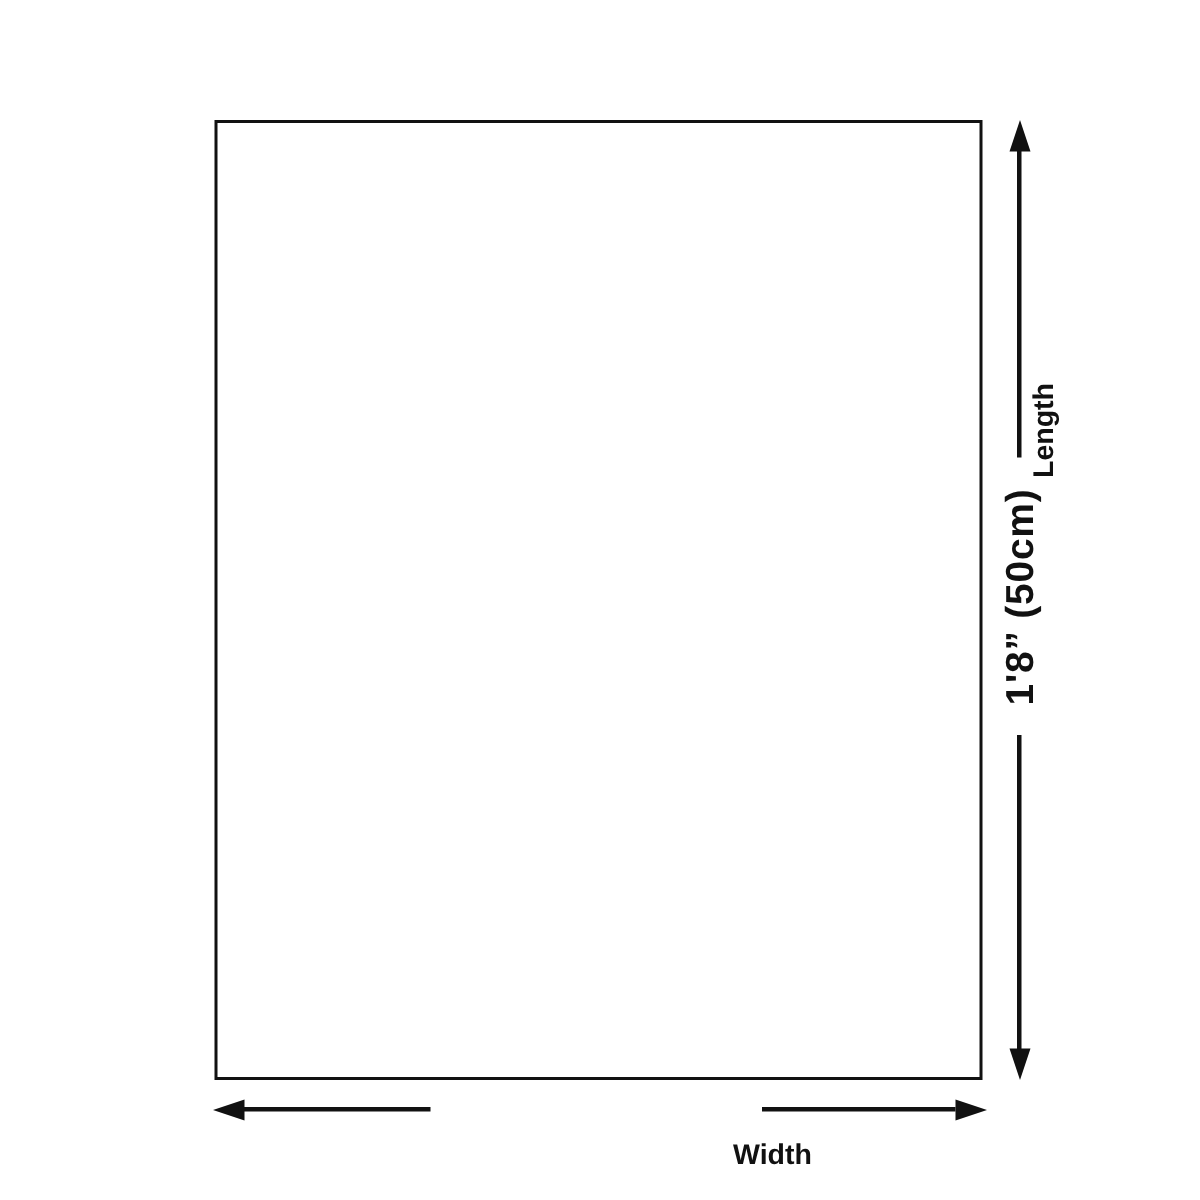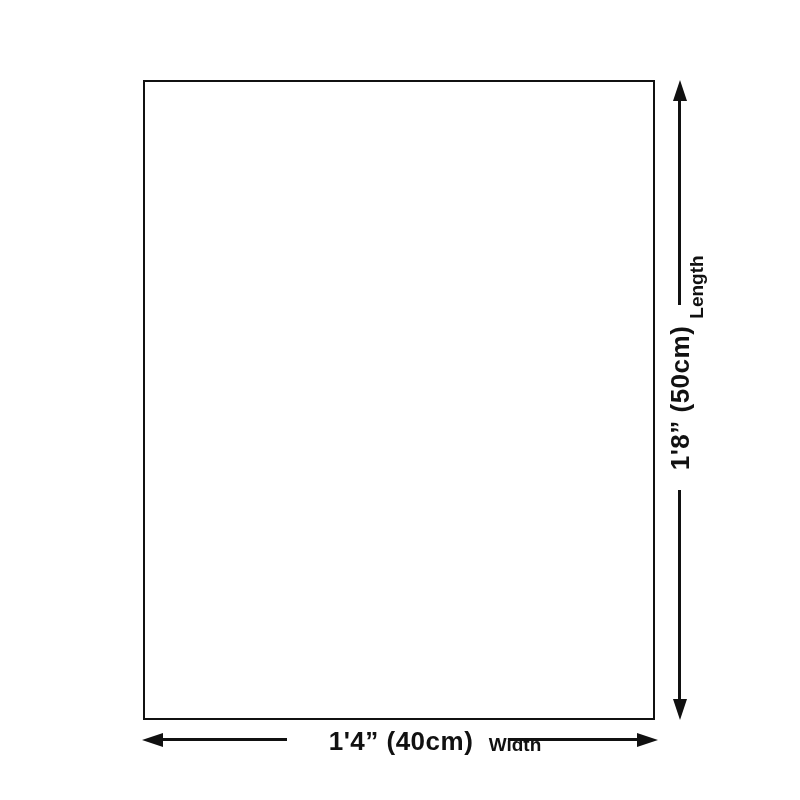--- a/index.html
+++ b/index.html
@@ -58,16 +58,15 @@
   </div>
   <div class="dim-value center-rot" style="left:680px; top:398px;">1'8” (50cm)</div>
   <div class="dim-axis-label center-rot" style="left:697px; top:287px;">Length</div>
 
   <div>
     <span class="tri tri-left" style="left:142px; top:732.5px;"></span>
     <span class="shaft-h" style="left:159px; top:738px; width:128px;"></span>
     <span class="shaft-h" style="left:508px; top:738px; width:129px;"></span>
     <span class="tri tri-right" style="left:637px; top:732.5px;"></span>
   </div>
-  <div class="dim-value center-h" style="left:401px; top:741px;">1'4” (40cm)</div>
-  <div class="dim-axis-label center-h" style="left:515px; top:745px;">Width</div>
+  <div class="dim-axis-label center-h" style="left:515px; top:771px;">Width</div>
 
 </div>
 
 </body></html>

